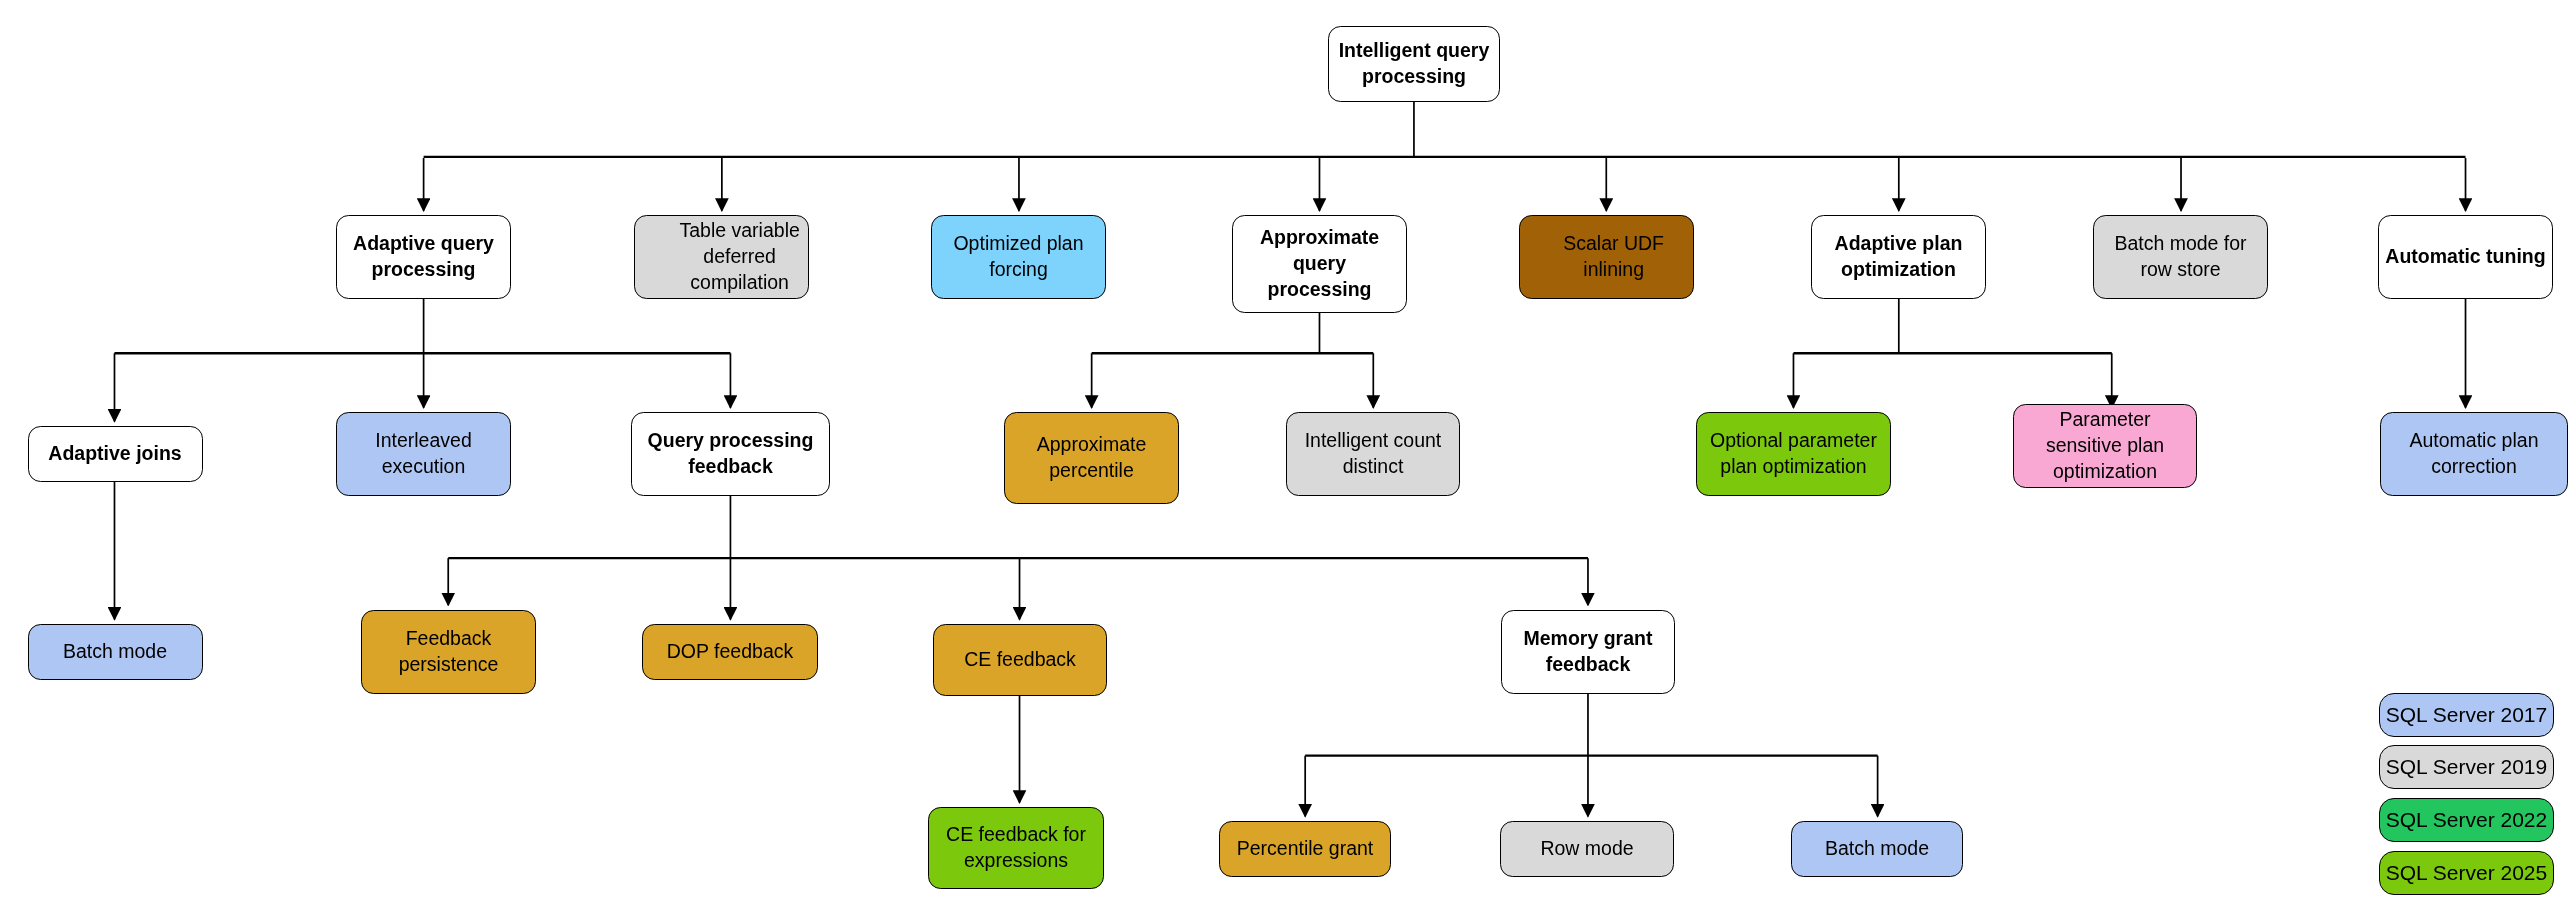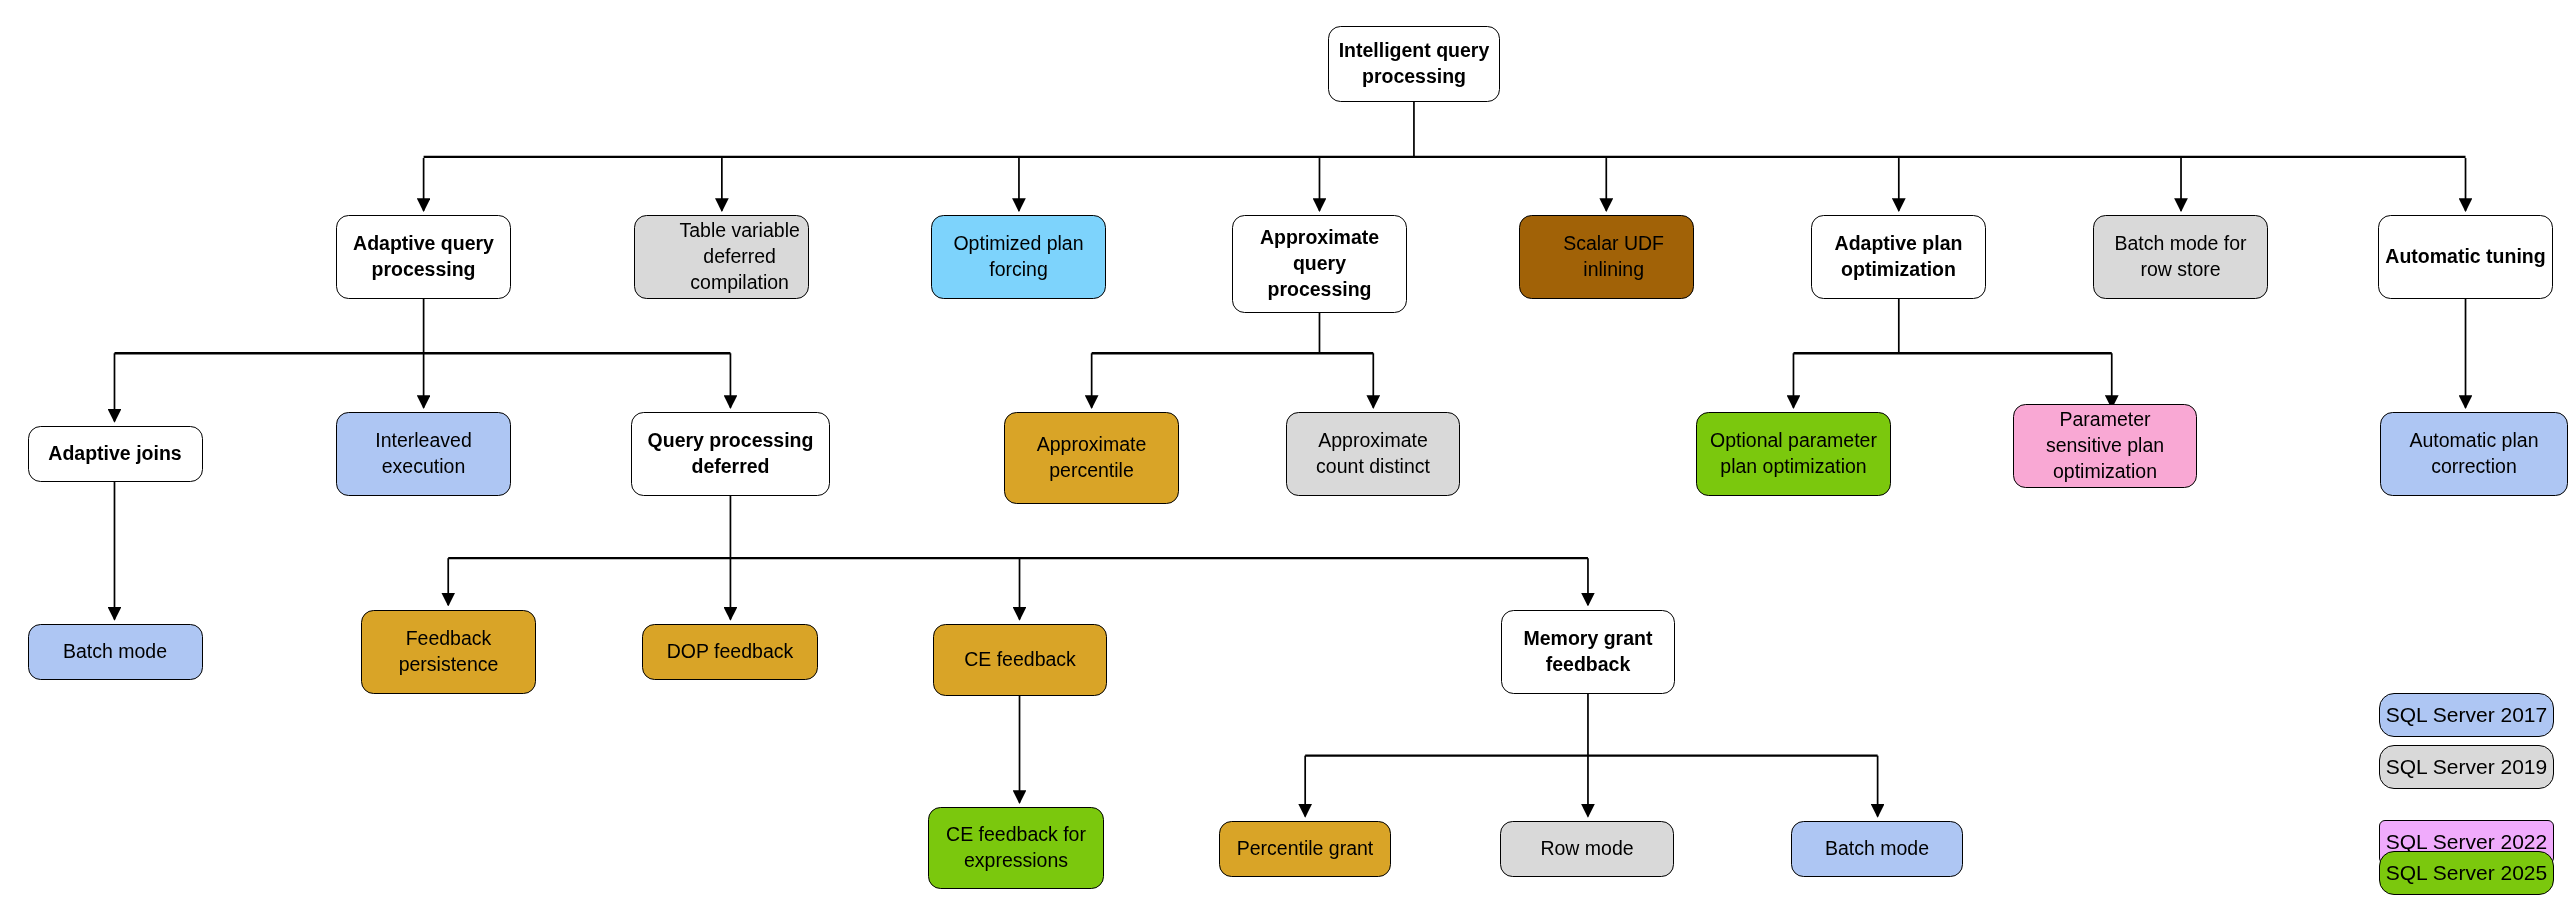--- a/index.html
+++ b/index.html
@@ -102,37 +102,37 @@
   <div class="node" style="left: 634px; top: 215px; width: 175px; height: 84px; background: rgb(217, 217, 217); padding-left: 42px;">Table variable deferred compilation</div>
   <div class="node" style="left: 931px; top: 215px; width: 175px; height: 84px; background: #7dd3fc;">Optimized plan forcing</div>
   <div class="node bold" style="left: 1232px; top: 215px; width: 175px; height: 98px; background: rgb(255, 255, 255);">Approximate query processing</div>
   <div class="node" style="left: 1519px; top: 215px; width: 175px; height: 84px; background: #a16207; padding-left: 20px;">Scalar UDF inlining</div>
   <div class="node bold" style="left: 1811px; top: 215px; width: 175px; height: 84px; background: rgb(255, 255, 255);">Adaptive plan optimization</div>
   <div class="node" style="left: 2093px; top: 215px; width: 175px; height: 84px; background: rgb(217, 217, 217);">Batch mode for row store</div>
   <div class="node bold" style="left: 2378px; top: 215px; width: 175px; height: 84px; background: rgb(255, 255, 255);">Automatic tuning</div>
 
   <div class="node bold" style="left: 27.5px; top: 426px; width: 175px; height: 56px; background: rgb(255, 255, 255);">Adaptive joins</div>
   <div class="node" style="left: 336px; top: 412px; width: 175px; height: 84px; background: rgb(174, 198, 243);">Interleaved execution</div>
-  <div class="node bold" style="left: 631px; top: 412px; width: 199px; height: 84px; background: rgb(255, 255, 255);">Query processing deferred</div>
+  <div class="node bold" style="left: 631px; top: 412px; width: 199px; height: 84px; background: rgb(255, 255, 255);">Query processing feedback</div>
   <div class="node" style="left: 1004px; top: 412px; width: 175px; height: 92px; background: rgb(217, 164, 39);">Approximate percentile</div>
-  <div class="node" style="left: 1286px; top: 412px; width: 174px; height: 84px; background: rgb(217, 217, 217);">Approximate count distinct</div>
+  <div class="node" style="left: 1286px; top: 412px; width: 174px; height: 84px; background: rgb(217, 217, 217);">Intelligent count distinct</div>
   <div class="node" style="left: 1696px; top: 412px; width: 195px; height: 84px; background: rgb(123, 200, 13);">Optional parameter plan optimization</div>
   <div class="node" style="left: 2013px; top: 404px; width: 184px; height: 84px; background: #f9a8d4;">Parameter sensitive plan optimization</div>
   <div class="node" style="left: 2380px; top: 412px; width: 188px; height: 84px; background: rgb(174, 198, 243);">Automatic plan correction</div>
 
   <div class="node" style="left: 27.5px; top: 624px; width: 175px; height: 56px; background: rgb(174, 198, 243);">Batch mode</div>
   <div class="node" style="left: 361px; top: 610px; width: 175px; height: 84px; background: rgb(217, 164, 39);">Feedback persistence</div>
   <div class="node" style="left: 642px; top: 624px; width: 176px; height: 56px; background: rgb(217, 164, 39);">DOP feedback</div>
   <div class="node" style="left: 933px; top: 624px; width: 174px; height: 72px; background: rgb(217, 164, 39);">CE feedback</div>
   <div class="node bold" style="left: 1501px; top: 610px; width: 174px; height: 84px; background: rgb(255, 255, 255);">Memory grant feedback</div>
 
   <div class="node" style="left: 928px; top: 807px; width: 176px; height: 82px; background: rgb(123, 200, 13);">CE feedback for expressions</div>
   <div class="node" style="left: 1219px; top: 821px; width: 172px; height: 56px; background: rgb(217, 164, 39);">Percentile grant</div>
   <div class="node" style="left: 1500px; top: 821px; width: 174px; height: 56px; background: rgb(217, 217, 217);">Row mode</div>
   <div class="node" style="left: 1791px; top: 821px; width: 172px; height: 56px; background: rgb(174, 198, 243);">Batch mode</div>
 
   <div class="legend-item" style="top: 693px; background: rgb(174, 198, 243);">SQL Server 2017</div>
   <div class="legend-item" style="top: 745px; background: rgb(217, 217, 217);">SQL Server 2019</div>
-  <div class="legend-item" style="top: 820px; background: #f0abfc; border-radius: 6px;">SQL Server 2022</div>
+  <div class="legend-item" style="top: 798px; background: #22c55e;">SQL Server 2022</div>
   <div class="legend-item" style="top: 851px; background: rgb(123, 200, 13);">SQL Server 2025</div>
 
 </div>
 
 
 </body></html>

